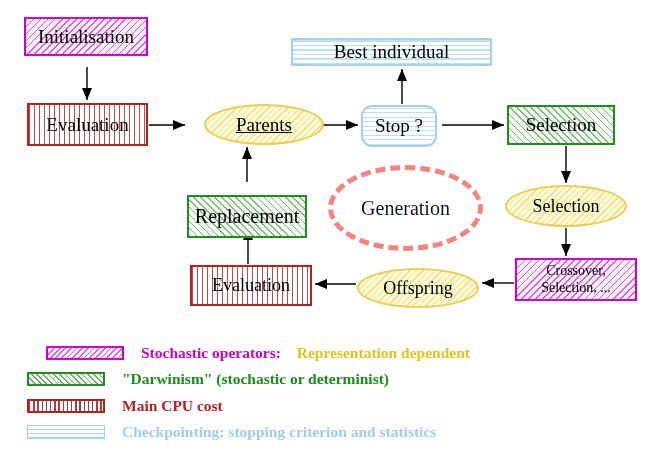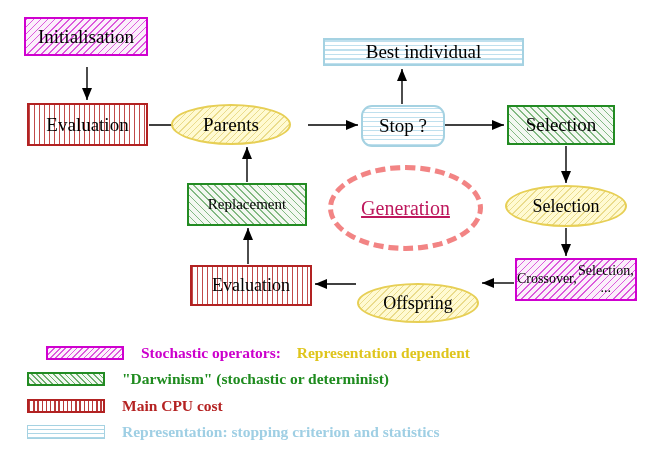--- a/index.html
+++ b/index.html
@@ -28,27 +28,27 @@
     border:2px solid #A5D2E2;
     background:repeating-linear-gradient(0deg,#BFE0EE 0px,#BFE0EE 1.2px,#FFFFFF 1.2px,#FFFFFF 4.5px);
   }
   .ellipse { border-radius:50%; }
   .yellow {
     border:2px solid #E7CF55;
     background:#FFFAD2 repeating-linear-gradient(135deg,rgba(214,190,70,0.5) 0px,rgba(214,190,70,0.5) 1px,rgba(255,255,255,0) 1px,rgba(255,255,255,0) 4.5px);
   }
   .generation {
     border:5px dashed #F28484; border-radius:50%;
-    color:#be185d; background:transparent;text-decoration:underline;
+    color:#0f172a; background:transparent;
   }
   .rounded { border-radius:11px; }
   .fs20 { font-size:20px; }
   .fs19 { font-size:19px; }
   .fs18 { font-size:18px; }
-  .fs17 { font-size:15px; }
+  .fs17 { font-size:20px;margin-top:12px; }
   .fs14 { font-size:14px; white-space:normal; line-height:1.15; }
   .legend-row { position:absolute; left:27px; display:flex; align-items:center; height:16px; }
   .swatch { width:78px; height:14px; box-sizing:border-box; margin-right:17px; flex:0 0 auto; }
   .swatch.hatch-magenta { background:repeating-linear-gradient(135deg,#DC5ADC 0px,#DC5ADC 1.2px,#FCF2FC 1.2px,#FCF2FC 4px); }
   .swatch.hatch-green  { background:repeating-linear-gradient(45deg,#6FAE6F 0px,#6FAE6F 1.2px,#F3F8F1 1.2px,#F3F8F1 4px); }
   .swatch.stripe-red   { background:repeating-linear-gradient(90deg,#B93A3A 0px,#B93A3A 1.4px,#FFFFFF 1.4px,#FFFFFF 4.2px); }
   .swatch.stripe-cyan  { border-width:1.5px; background:repeating-linear-gradient(0deg,#ADD6E6 0px,#ADD6E6 1.2px,#FFFFFF 1.2px,#FFFFFF 4px); }
   .legend-text { font-weight:bold; font-size:15.5px; white-space:nowrap; }
   .c-magenta { color:#CC00CC; }
   .c-gold    { color:#DFC51C; margin-left:12px; }
@@ -75,47 +75,47 @@
     <line x1="566" y1="146" x2="566" y2="183" stroke="#000" stroke-width="1.4" marker-end="url(#ah)"></line>
     <line x1="566" y1="228" x2="566" y2="256" stroke="#000" stroke-width="1.4" marker-end="url(#ah)"></line>
     <line x1="514" y1="283" x2="482" y2="283" stroke="#000" stroke-width="1.4" marker-end="url(#ah)"></line>
     <line x1="356" y1="284" x2="315" y2="284" stroke="#000" stroke-width="1.4" marker-end="url(#ah)"></line>
     <line x1="248" y1="264" x2="248" y2="228" stroke="#000" stroke-width="1.4" marker-end="url(#ah)"></line>
     <line x1="247" y1="182" x2="247" y2="147" stroke="#000" stroke-width="1.4" marker-end="url(#ah)"></line>
   </svg>
 
   <div class="node hatch-magenta fs19" style="left:24px;  top:17px;  width:124px; height:39px;">Initialisation</div>
   <div class="node stripe-red fs19" style="left:27px;  top:103px; width:121px; height:43px;">Evaluation</div>
-  <div class="node ellipse yellow fs19" style="left:171px; top:104px; width:120px; height:41px;">Parents</div>
-  <div class="node stripe-cyan fs19" style="left:291px; top:38px;  width:201px; height:28px;margin-left:32px;">Best individual</div>
-  <div class="node stripe-cyan rounded fs19" style="left:361px; top:105px; width:84px; height:42px;">Stop ?</div>
+  <div class="node ellipse yellow fs19" style="left:204px; top:104px; width:120px; height:41px;text-decoration:underline;">Parents</div>
+  <div class="node stripe-cyan fs19" style="left:291px; top:38px;  width:201px; height:28px;">Best individual</div>
+  <div class="node stripe-cyan rounded fs19" style="left:361px; top:105px; width:76px; height:42px;">Stop ?</div>
   <div class="node hatch-green fs19" style="left:507px; top:105px; width:108px; height:40px;">Selection</div>
   <div class="node hatch-green fs17" style="left:187px; top:183px; width:120px; height:43px;">Replacement</div>
   <div class="node generation fs20" style="left:328px; top:165px; width:155px; height:86px;">Generation</div>
   <div class="node ellipse yellow fs18" style="left:505px; top:185px; width:122px; height:42px;">Selection</div>
-  <div class="node hatch-magenta fs14" style="left:515px; top:258px; width:122px; height:43px; flex-direction:row;">
+  <div class="node hatch-magenta fs14" style="left:515px; top:258px; width:122px; height:43px; flex-direction:column;">
     <span>Crossover,</span>
     <span>Selection, ...</span>
   </div>
-  <div class="node ellipse yellow fs18" style="left:357px; top:283px; width:122px; height:40px;">Offspring</div>
+  <div class="node ellipse yellow fs18" style="left:357px; top:268px; width:122px; height:40px;">Offspring</div>
   <div class="node stripe-red fs18" style="left:190px; top:265px; width:122px; height:41px;">Evaluation</div>
 
   <div class="legend-row" style="top:345px;padding-left:19px;">
     <span class="swatch hatch-magenta"></span>
     <span class="legend-text">
       <span class="c-magenta">Stochastic operators:</span>
       <span class="c-gold">Representation dependent</span>
     </span>
   </div>
   <div class="legend-row" style="top:371px;">
     <span class="swatch hatch-green"></span>
     <span class="legend-text c-green">"Darwinism" (stochastic or determinist)</span>
   </div>
   <div class="legend-row" style="top:398px;">
     <span class="swatch stripe-red"></span>
     <span class="legend-text c-red">Main CPU cost</span>
   </div>
   <div class="legend-row" style="top:424px;">
     <span class="swatch stripe-cyan"></span>
-    <span class="legend-text c-cyan">Representation: stopping criterion and statistics</span>
+    <span class="legend-text c-cyan">Checkpointing: stopping criterion and statistics</span>
   </div>
 
 </div>
 
 </body></html>

